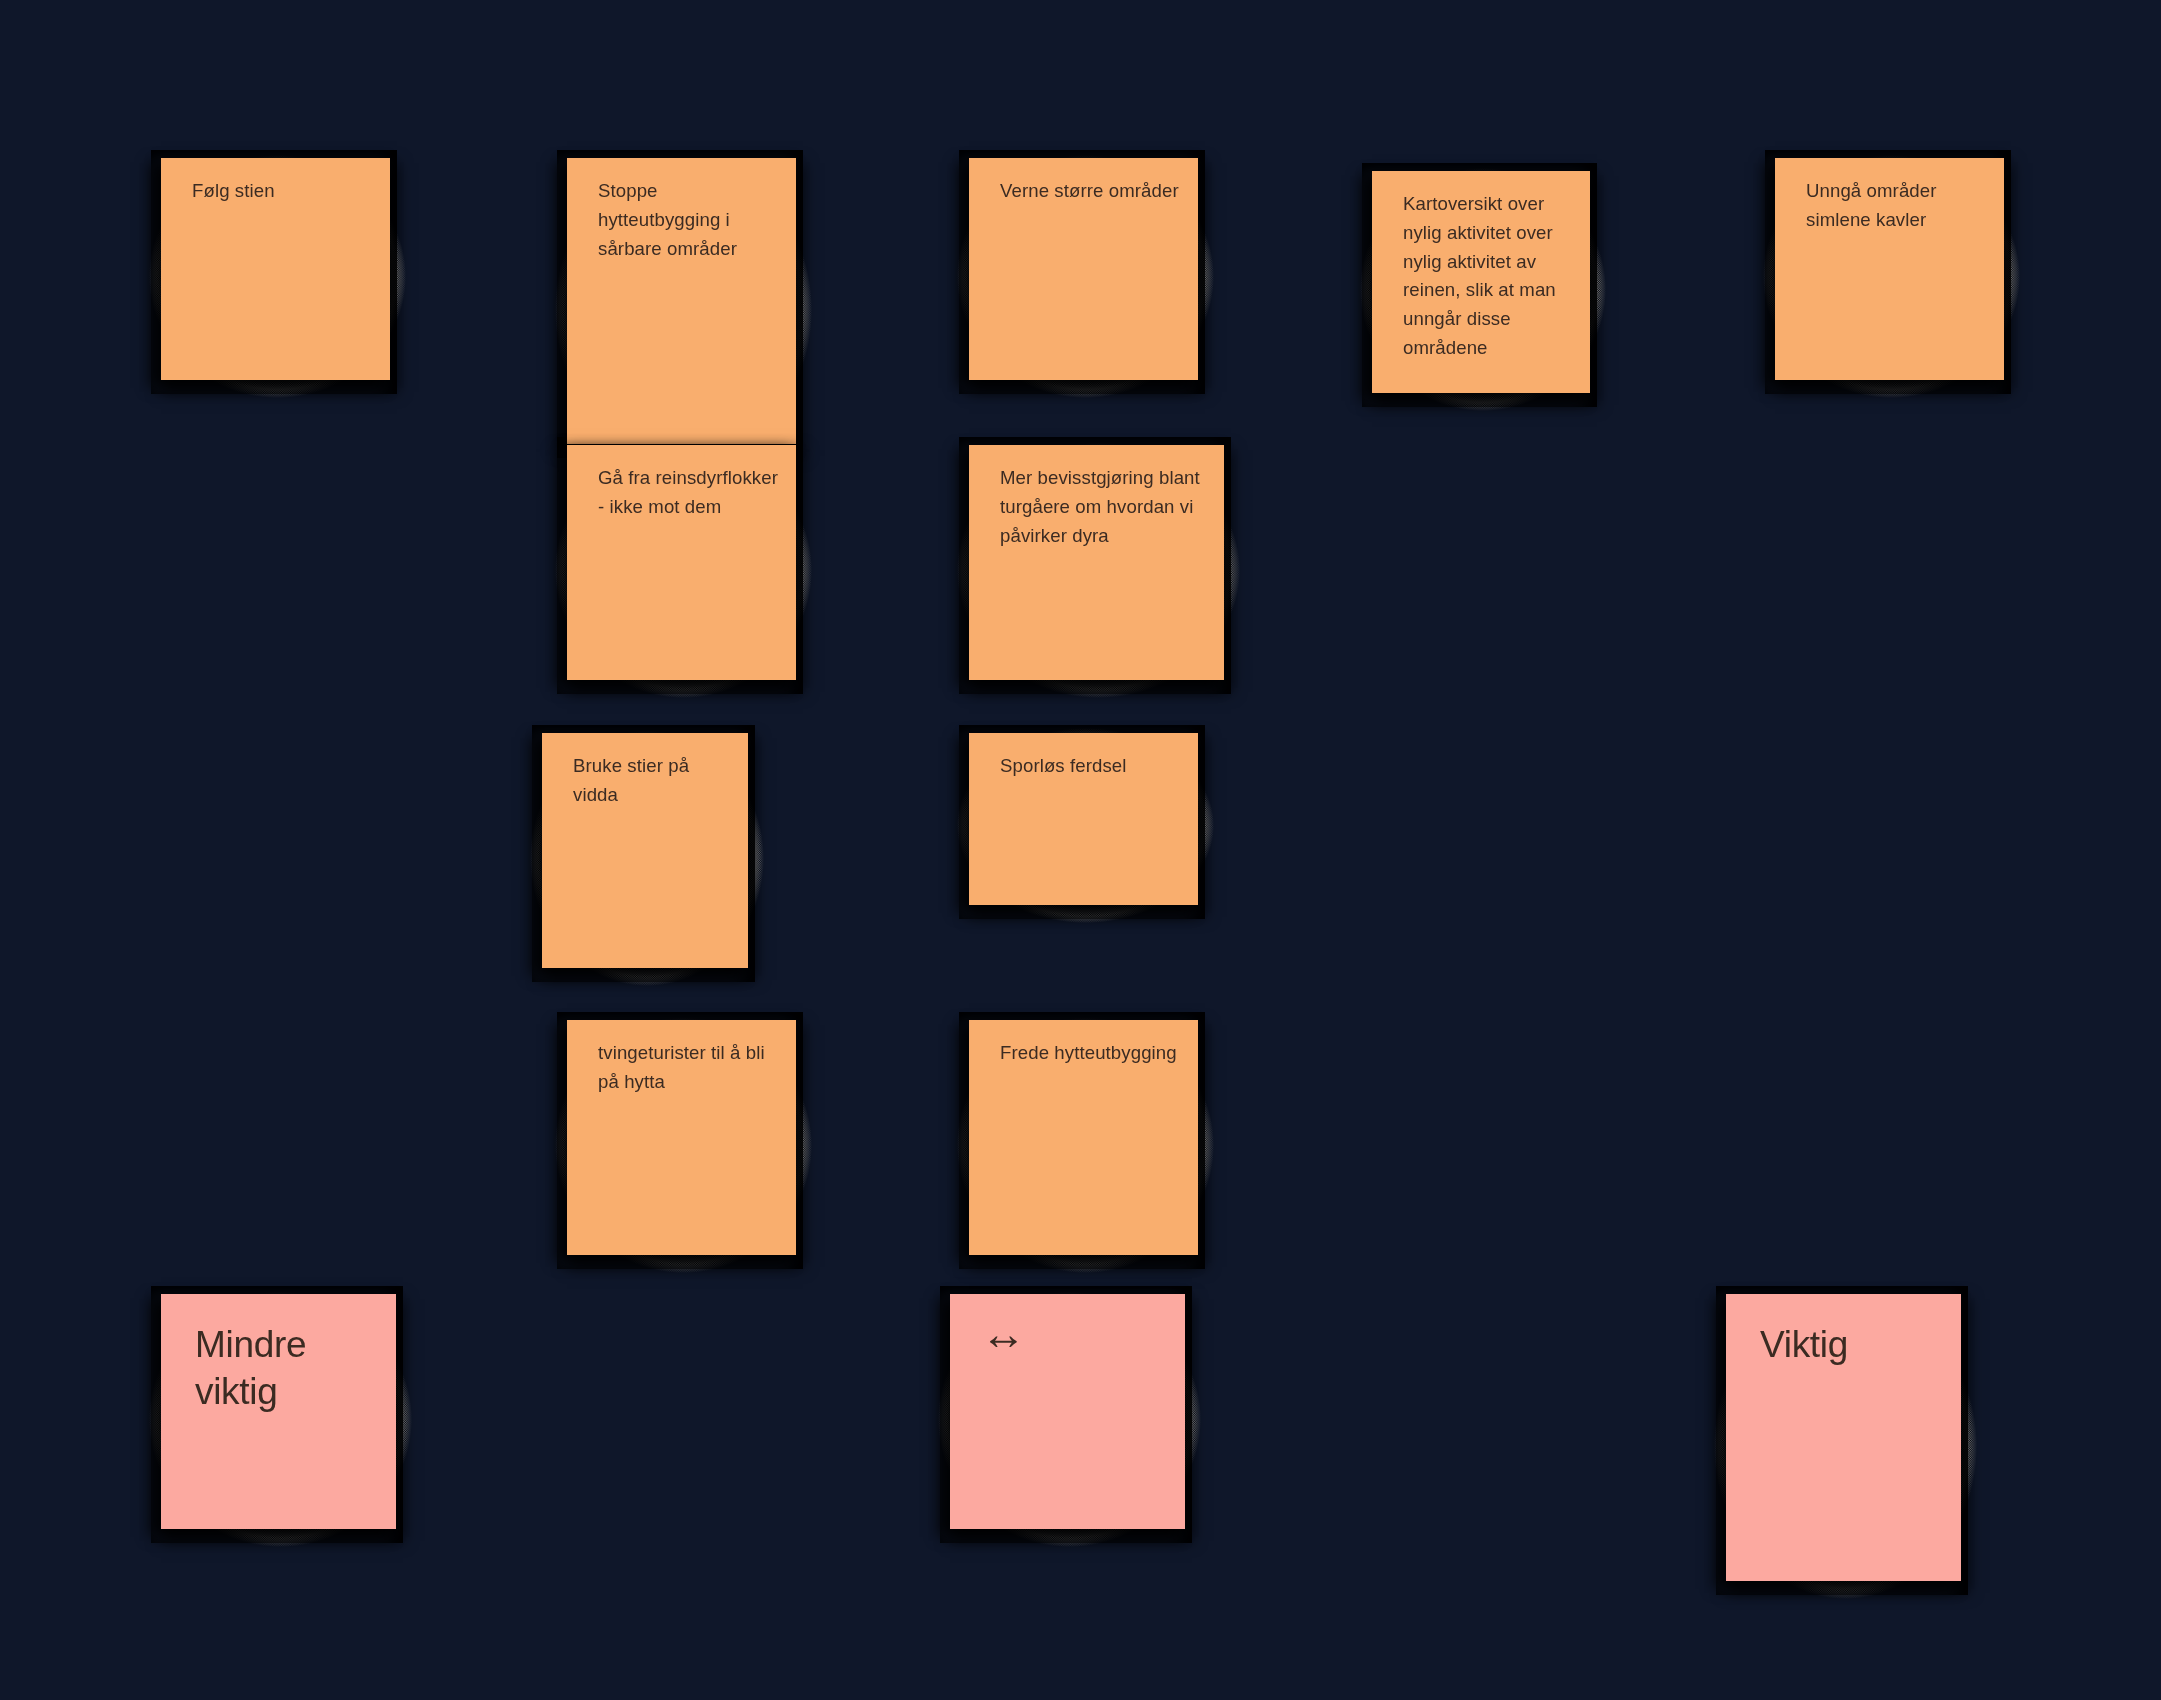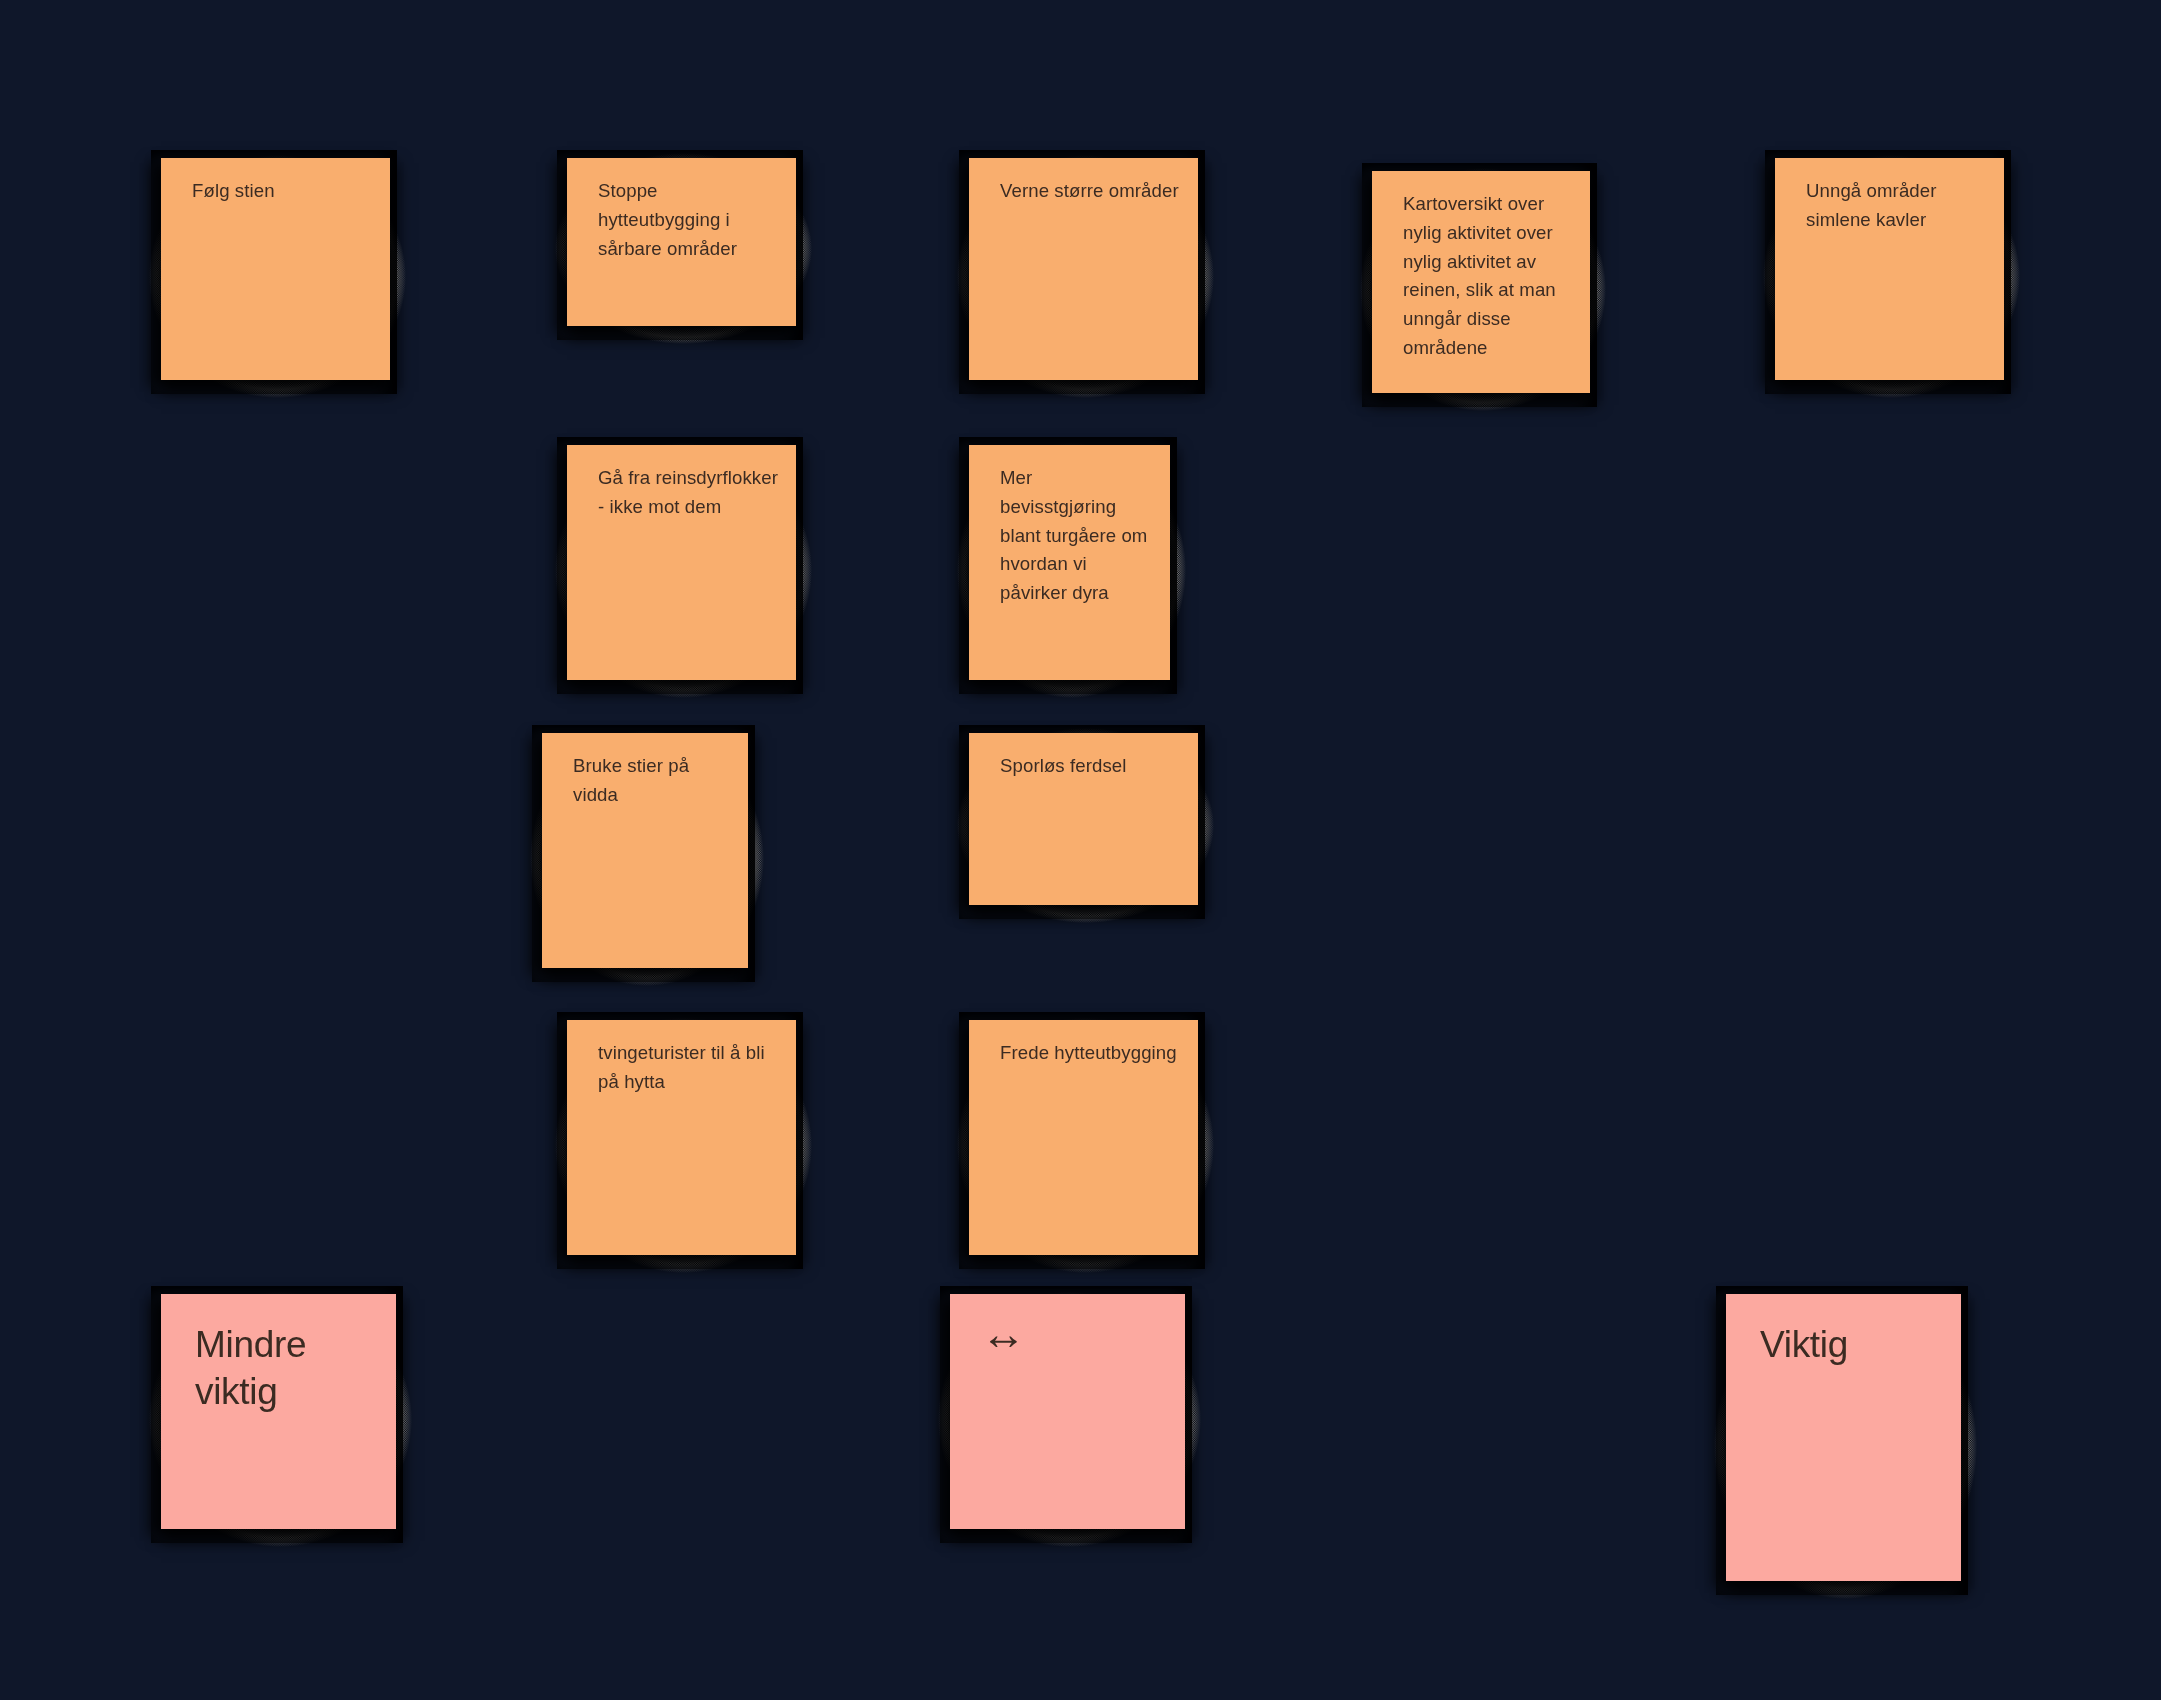--- a/index.html
+++ b/index.html
@@ -133,21 +133,21 @@
 <body>
 
 <div id="board">
 
   <div class="note-wrap" style="left:161px; top:158px; width:229px; height:222px;">
     <div class="note note-body">
       <div class="note-text">Følg stien</div>
     </div>
   </div>
 
-  <div class="note-wrap" style="left:567px; top:158px; width:229px; height:168px;">
+  <div class="note-wrap" style="left:567px; top:158px; width:229px; height:286px;">
     <div class="note note-body">
       <div class="note-text">Stoppe hytteutbygging i sårbare områder</div>
     </div>
   </div>
 
   <div class="note-wrap" style="left:969px; top:158px; width:229px; height:222px;">
     <div class="note note-body">
       <div class="note-text">Verne større områder</div>
     </div>
   </div>
@@ -163,21 +163,21 @@
       <div class="note-text">Unngå områder simlene kavler</div>
     </div>
   </div>
 
   <div class="note-wrap" style="left:567px; top:445px; width:229px; height:235px;border-radius:26px;">
     <div class="note note-body">
       <div class="note-text">Gå fra reinsdyrflokker - ikke mot dem</div>
     </div>
   </div>
 
-  <div class="note-wrap" style="left:969px; top:445px; width:201px; height:235px;">
+  <div class="note-wrap" style="left:969px; top:445px; width:255px; height:235px;">
     <div class="note note-body">
       <div class="note-text">Mer bevisstgjøring blant turgåere om hvordan vi påvirker dyra</div>
     </div>
   </div>
 
 
   <div class="note-wrap" style="left:542px; top:733px; width:206px; height:235px;">
     <div class="note note-body">
       <div class="note-text">Bruke stier på vidda</div>
     </div>

